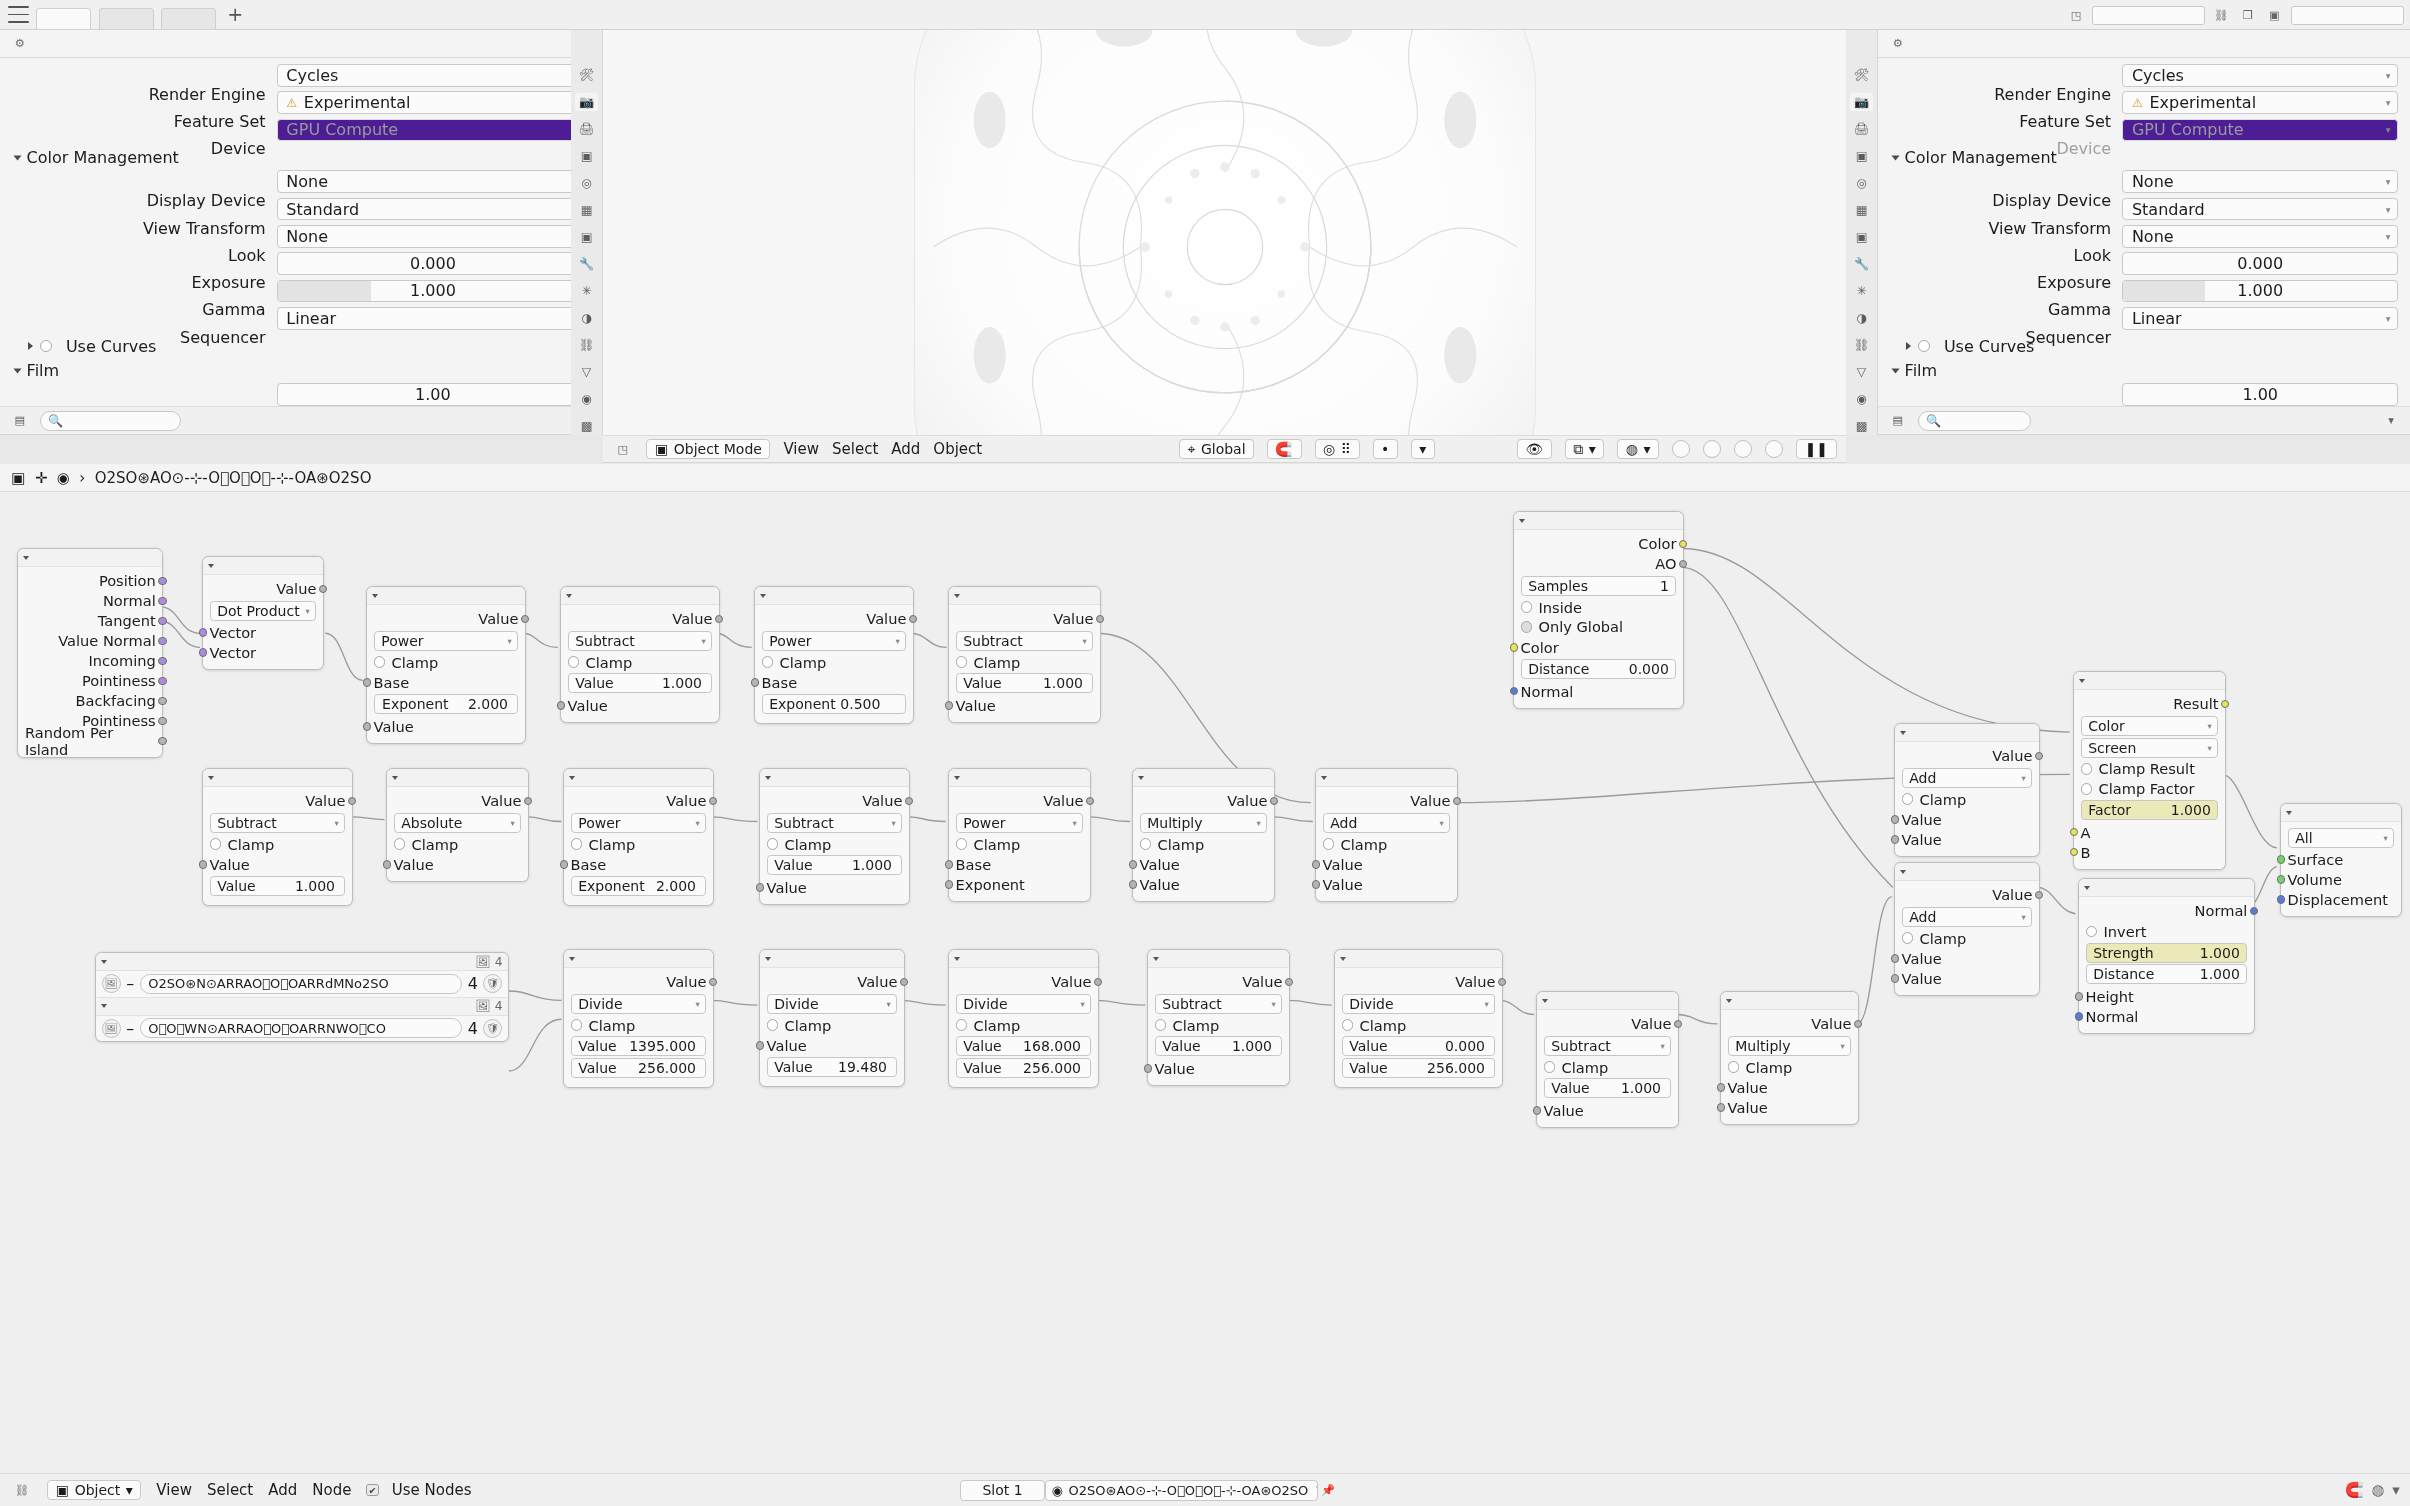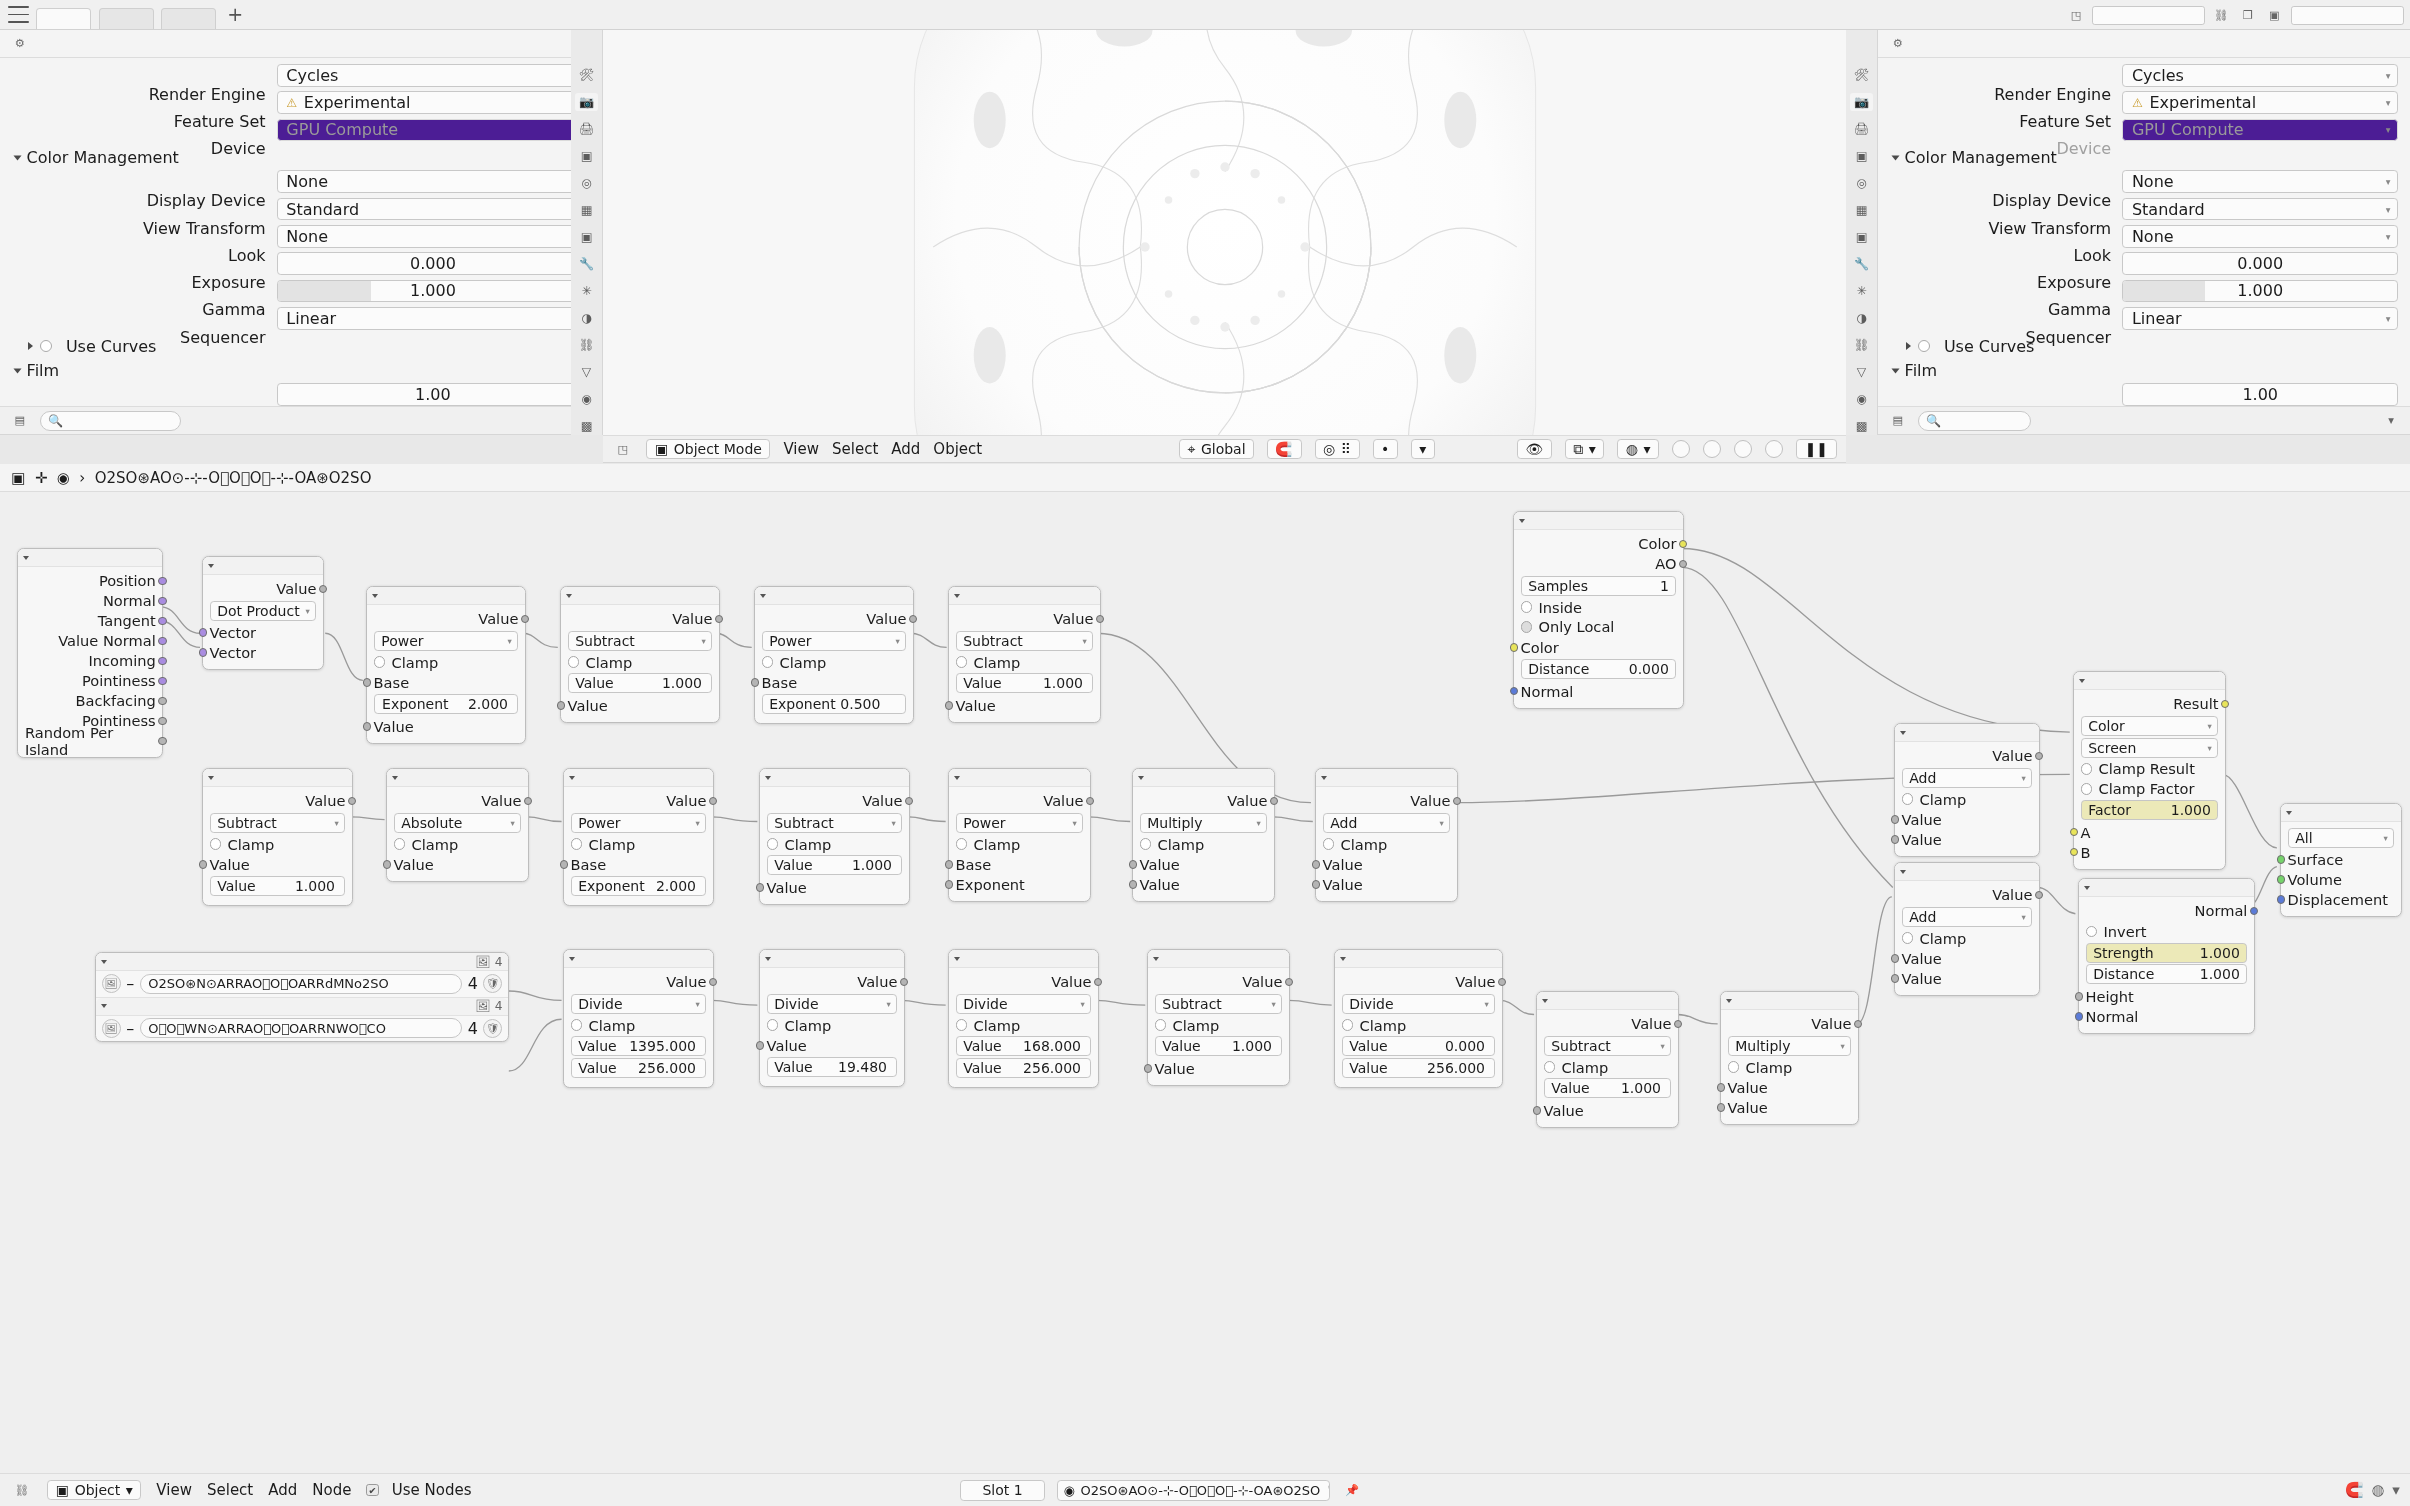--- a/index.html
+++ b/index.html
@@ -122,21 +122,21 @@
   .nchk { display:flex; align-items:center; height:19px; font-size:14.6px; margin:0.9px 0; }
   .nchk .r { width:11.3px; height:11.3px; border-radius:50%; border:0.9px solid #a6a6a6; background:#fff; margin-right:6.6px; }
   .nchk .r.on { background:#ddd; }
   .tex-row { display:flex; align-items:center; gap:5.6px; padding:2.8px 5.6px; }
   .tex-name { flex:1; height:20px; border:0.9px solid #c6c6c6; border-radius:10.4px; background:#fbfbfb; display:flex; align-items:center; padding:0 7.5px; font-size:13px; overflow:hidden; white-space:nowrap; }
   .circle-btn { width:19px; height:19px; border-radius:50%; border:0.9px solid #c2c2c2; background:#f3f3f3; display:flex; align-items:center; justify-content:center; font-size:10.4px; color:#666; }
 
   svg.wires { position:absolute; left:0; top:0; width:2411px; height:981px; pointer-events:none; }
 
   .node-foot { position:absolute; left:0; bottom:0; width:2411px; height:33px; background:#f0f0f0; border-top:0.9px solid #dcdcdc; display:flex; align-items:center; gap:15px; padding:0 11.3px; font-size:15px; }
-  .foot-mid { position:absolute; left:960px; display:flex; align-items:center; gap:12px; }
+  .foot-mid { position:absolute; left:960px; display:flex; align-items:center; gap:0; }
   .slotsel { width:85px; height:21px; border:0.9px solid #c8c8c8; border-radius:3.8px; background:#fbfbfb; display:flex; align-items:center; justify-content:center; font-size:14px; position:relative; }
   .matsel { width:273px; height:21px; border:0.9px solid #c8c8c8; border-radius:3.8px; background:#fbfbfb; display:flex; align-items:center; gap:5.6px; padding:0 5.6px; font-size:13px; overflow:hidden; white-space:nowrap; }
   .footright { position:absolute; right:11.3px; display:flex; align-items:center; gap:7.5px; color:#666; }
 </style>
 </head>
 <body>
 
 <div class="app">
 
   <div class="topbar">
@@ -750,21 +750,21 @@
           <div class="nfield split">
               <span>Samples</span>
               <span>1</span>
             </div>
           <div class="nchk">
               <span class="r"></span>
               <span>Inside</span>
             </div>
           <div class="nchk">
               <span class="r on"></span>
-              <span>Only Local</span>
+              <span>Only Global</span>
             </div>
           <div class="sockline">
               <span class="sock l s-yellow"></span>
               <span>Color</span>
             </div>
           <div class="nfield split">
               <span>Distance</span>
               <span>0.000</span>
             </div>
           <div class="sockline">

